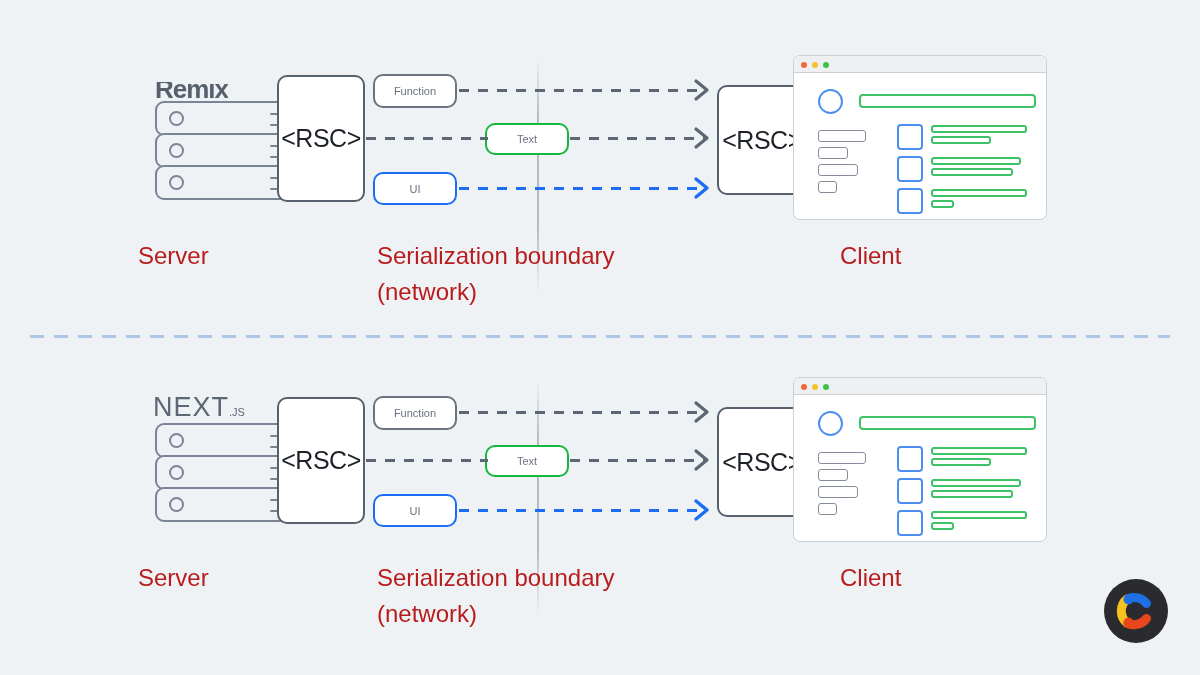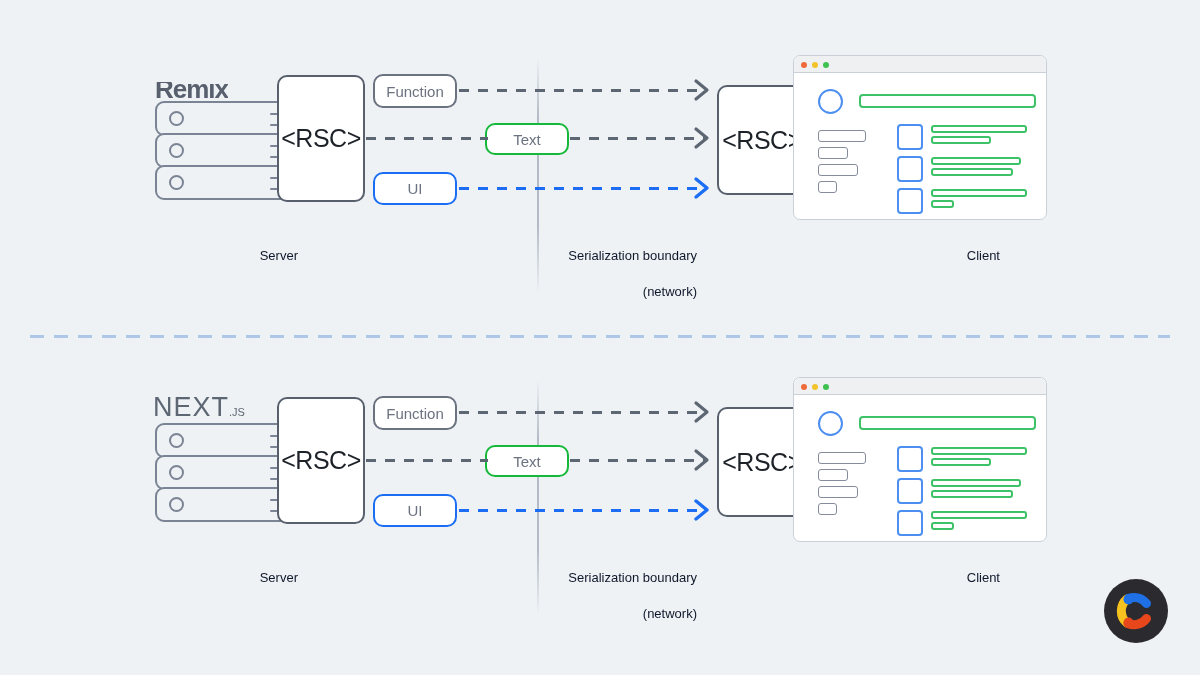--- a/index.html
+++ b/index.html
@@ -71,21 +71,21 @@
     letter-spacing:-0.5px;
   }
 
   
   .chip{
     position:absolute;
     box-sizing:border-box;
     border-radius:10px;
     background:#ffffff;
     display:flex;align-items:center;justify-content:center;
-    font-size:15px;
+    font-size:11px;
     color:#6b7280;
   }
   .chip.gray{border:2px solid #6b7280;}
   .chip.green{border:2.5px solid #15b83a;}
   .chip.blue{border:2.5px solid #1b6ef3;}
 
   
   .flow{position:absolute;height:3px;}
   .flow .dash{
     position:absolute;left:0;top:0;height:3px;width:100%;
@@ -140,23 +140,23 @@
     border:2px solid #4d8ff0;border-radius:4px;box-sizing:border-box;
   }
   .browser .card-line{
     position:absolute;height:8px;
     border:2px solid #3dc268;border-radius:3px;box-sizing:border-box;
   }
 
   
   .caption{
     position:absolute;
-    color:#0f172a;
-    font-size:13px;
-    text-align:right;
+    color:#b91c1c;
+    font-size:24px;
+    text-align:left;
     line-height:36px;
     white-space:pre-line;
   }
 
   
   .divider{
     position:absolute;left:30px;top:335px;width:1140px;height:3px;
     background-image:linear-gradient(to right,#aec6e8 60%,rgba(0,0,0,0) 0%);
     background-size:24px 3px;background-repeat:repeat-x;
   }

